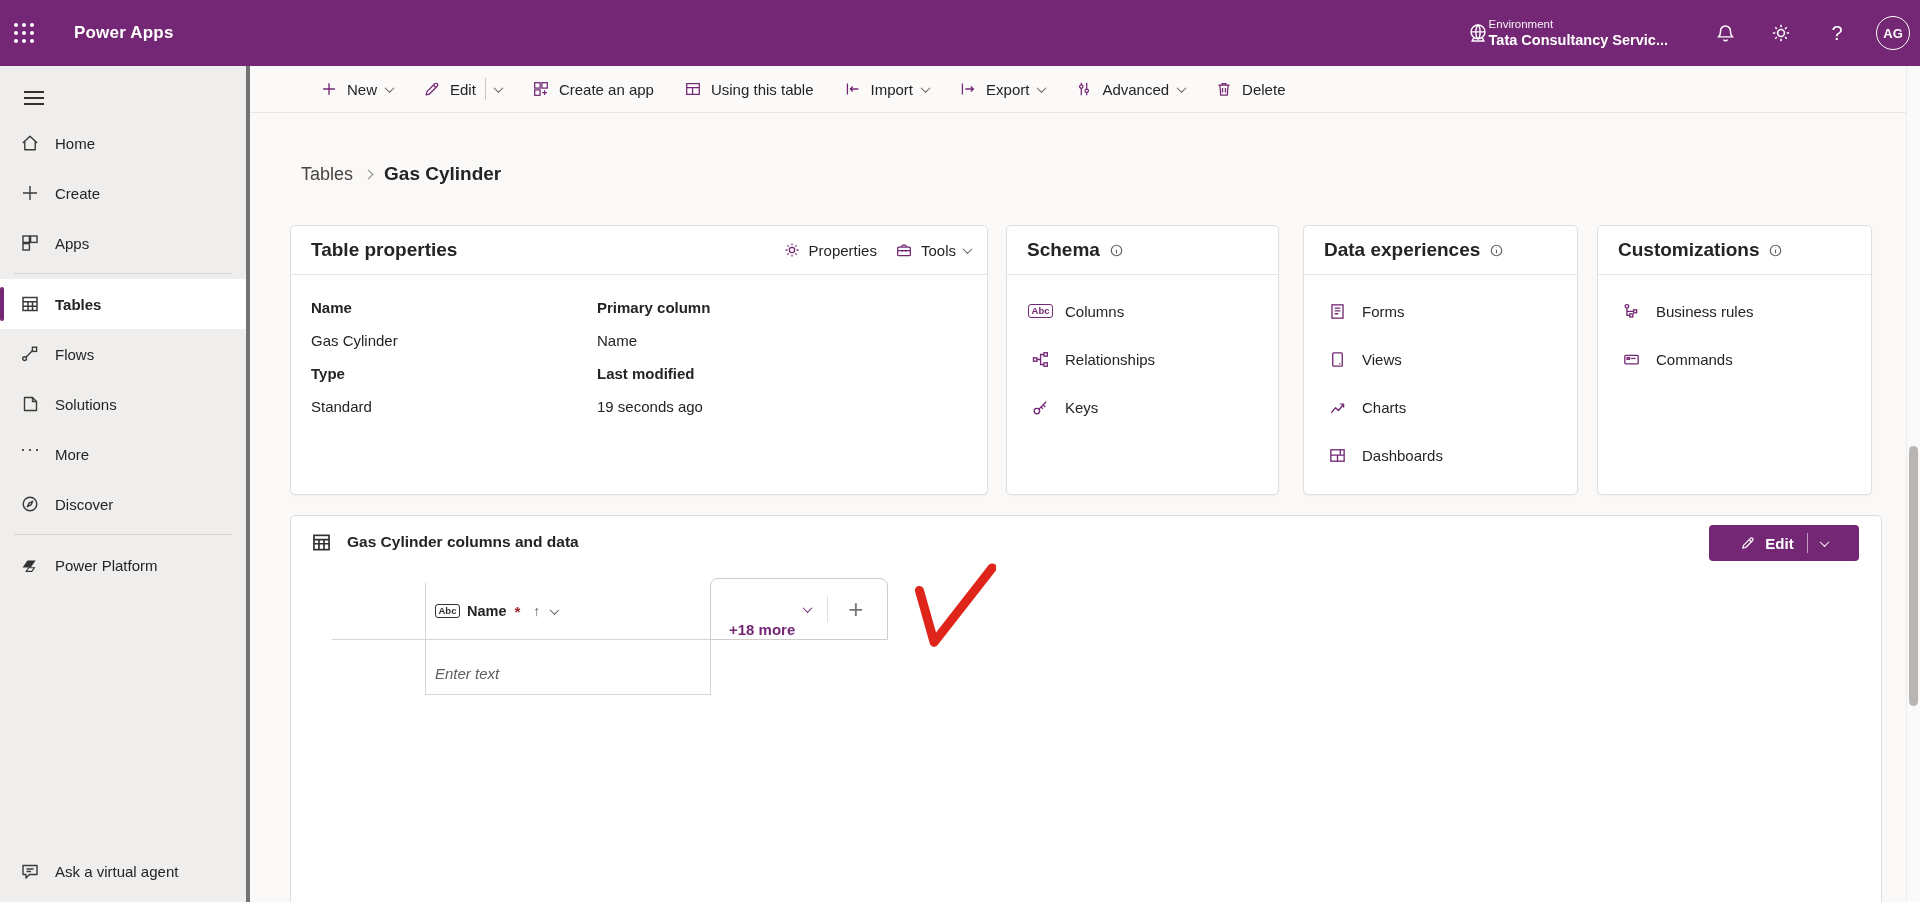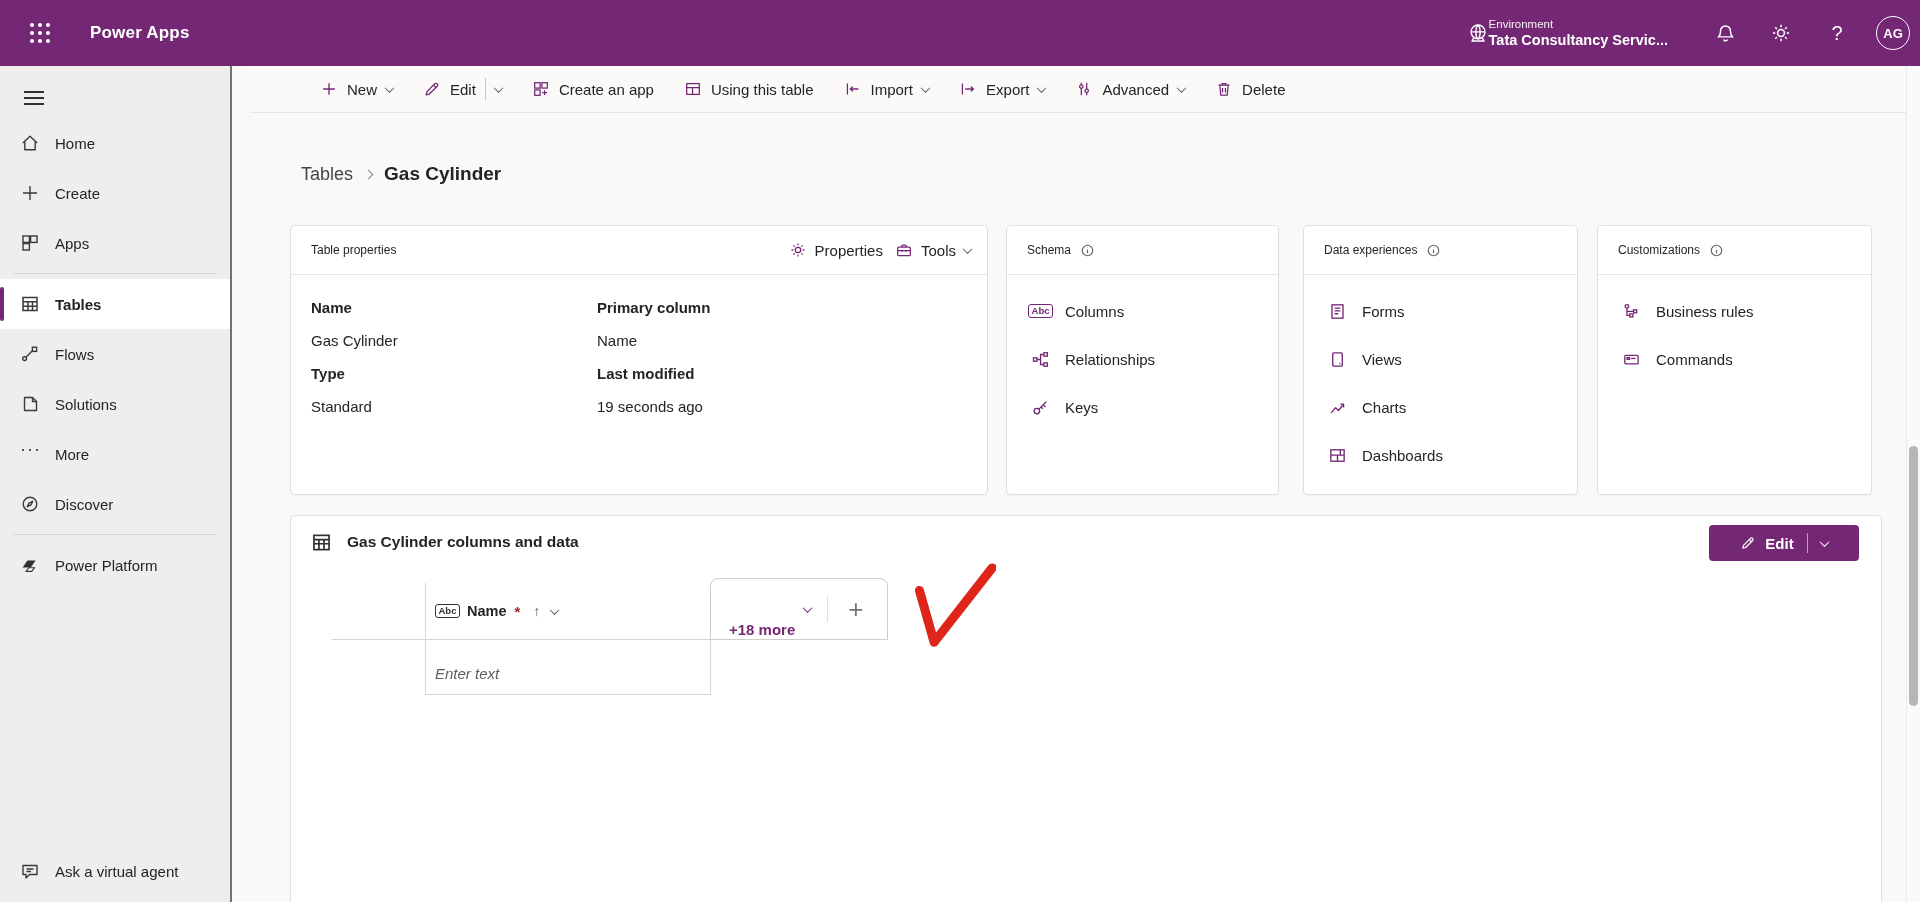--- a/index.html
+++ b/index.html
@@ -1,40 +1,40 @@
 <!DOCTYPE html>
 <html><head>
 <meta charset="utf-8">
 <style>
   * { margin:0; padding:0; box-sizing:border-box; }
   html,body { width:1920px; height:902px; overflow:hidden; }
   body { font-family:"Liberation Sans", sans-serif; background:#faf9f8; color:#242424; font-size:15px; }
   svg { display:block; }
 
   
-  .top-header { position:absolute; left:0; top:0; width:1920px; height:66px; background:#742774; display:flex; align-items:center; z-index:30;padding-left:16px; }
+  .top-header { position:absolute; left:0; top:0; width:1920px; height:66px; background:#742774; display:flex; align-items:center; z-index:30; }
   .waffle-btn { width:48px; height:66px; display:flex; align-items:center; justify-content:center; cursor:pointer; }
   .waffle { display:grid; grid-template-columns:repeat(3,4px); grid-template-rows:repeat(3,4px); gap:4px; }
   .waffle i { width:4px; height:4px; background:#fff; border-radius:50%; }
   .app-title { color:#fff; font-size:17px; font-weight:700; margin-left:26px; letter-spacing:.2px; }
   .search-box { position:absolute; left:494px; top:14px; width:584px; height:38px; background:#fff; border-radius:4px; display:flex; align-items:center; padding-left:14px; }
   .search-box svg { flex:0 0 auto; }
   .search-box input { border:none; outline:none; flex:1; margin-left:12px; font-size:15px; font-family:"Liberation Sans",sans-serif; color:#323130; background:transparent; }
   .search-box input::placeholder { color:#6b6b6b; opacity:1; }
   .header-right { position:absolute; right:10px; top:0; height:66px; display:flex; align-items:center; gap:10px; }
   .env-switcher { display:flex; align-items:center; gap:0; color:#fff; padding:6px 10px; margin-right:14px; cursor:pointer; }
   .env-texts { line-height:1.25; }
   .env-label { font-size:11.5px; opacity:.95; }
   .env-name { font-size:14.5px; font-weight:700; }
   .hdr-icon-btn { width:46px; height:46px; display:flex; align-items:center; justify-content:center; color:#fff; cursor:pointer; }
   .help-glyph { font-size:20px; color:#fff; font-weight:400; }
   .avatar { width:34px; height:34px; border:1.6px solid #fff; border-radius:50%; display:flex; align-items:center; justify-content:center; color:#fff; font-size:13px; font-weight:700; margin-left:6px; cursor:pointer; }
 
   
-  .sidebar { position:absolute; left:0; top:66px; width:232px; bottom:0; background:#efeeed; border-right:2px solid #737373; z-index:20; }
+  .sidebar { position:absolute; left:0; top:66px; width:250px; bottom:0; background:#efeeed; border-right:4px solid #737373; z-index:20; }
   .hamburger-btn { margin:14px 0 0 14px; width:40px; height:36px; display:flex; align-items:center; justify-content:center; cursor:pointer; }
   .hamburger { width:20px; }
   .hamburger i { display:block; height:1.8px; background:#323130; margin:4.6px 0; }
   .side-nav { position:absolute; left:0; top:52px; width:100%; }
   .side-item { height:50px; display:flex; align-items:center; padding-left:20px; cursor:pointer; color:#242424; position:relative; }
   .side-item .icon { width:20px; height:20px; color:#3b3a39; flex:0 0 auto; }
   .side-item .lbl { margin-left:15px; font-size:15px; }
   .side-item.selected { background:#fff; }
   .side-item.selected::before { content:""; position:absolute; left:0; top:8px; bottom:8px; width:3.5px; background:#742774; border-radius:2px; }
   .side-item.selected .lbl { font-weight:700; }
@@ -53,23 +53,23 @@
 
   
   .content { position:absolute; left:250px; top:113px; right:14px; bottom:0; overflow:hidden; }
   .breadcrumb { position:absolute; left:51px; top:50px; display:flex; align-items:center; gap:12px; }
   .crumb-parent { font-size:18px; color:#474543; cursor:pointer; }
   .crumb-chev { display:inline-block; width:7px; height:7px; border-right:1.4px solid #8a8886; border-bottom:1.4px solid #8a8886; transform:rotate(-45deg); }
   .crumb-current { font-size:19px; font-weight:700; color:#242424; }
 
   .card { position:absolute; top:112px; height:270px; background:#fff; border:1px solid #e1dfdd; border-radius:5px; box-shadow:0 1px 2px rgba(0,0,0,.04); }
   .card-header { height:49px; border-bottom:1px solid #e8e6e4; display:flex; align-items:center; padding:0 16px 0 20px; }
-  .card-title { font-size:12px; font-weight:400; }
+  .card-title { font-size:19px; font-weight:700; }
   .info-icon { margin-left:9px; color:#605e5c; }
-  .card-actions { margin-left:auto; display:flex; align-items:center; gap:12px; }
+  .card-actions { margin-left:auto; display:flex; align-items:center; gap:18px; }
   .card-action { display:flex; align-items:center; gap:8px; cursor:pointer; font-size:15px; color:#242424; }
   .card-action .cicon { color:#742774; }
 
   .props-body { display:flex; padding:16px 0 0 20px; }
   .props-col1 { width:286px; }
   .props-col .plabel { font-weight:700; font-size:15px; line-height:33px; }
   .props-col .pvalue { font-size:15px; line-height:33px; color:#242424; }
 
   .link-list { padding-top:12px; }
   .link-item { height:48px; display:flex; align-items:center; padding-left:23px; cursor:pointer; }

